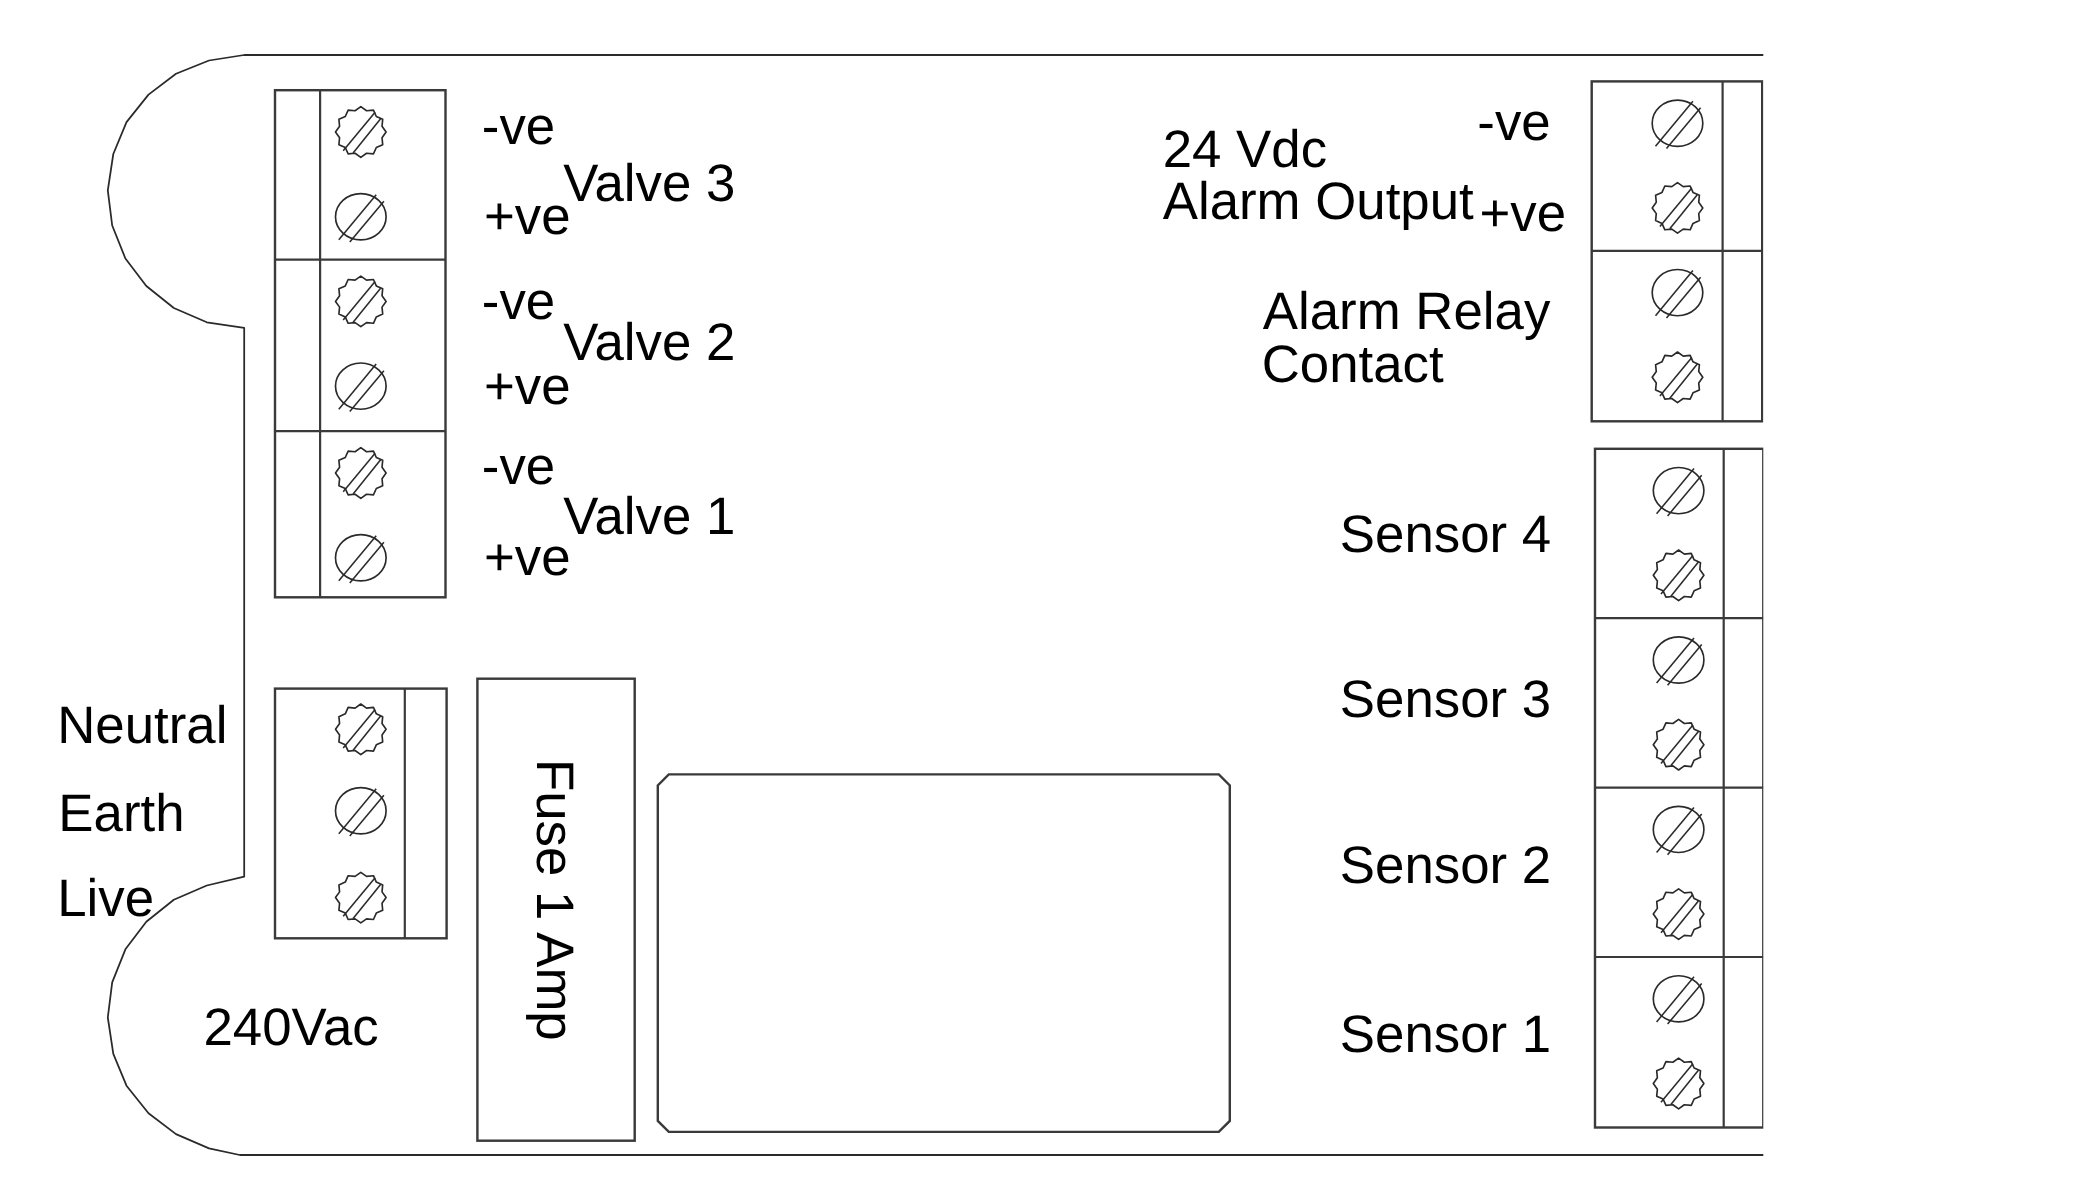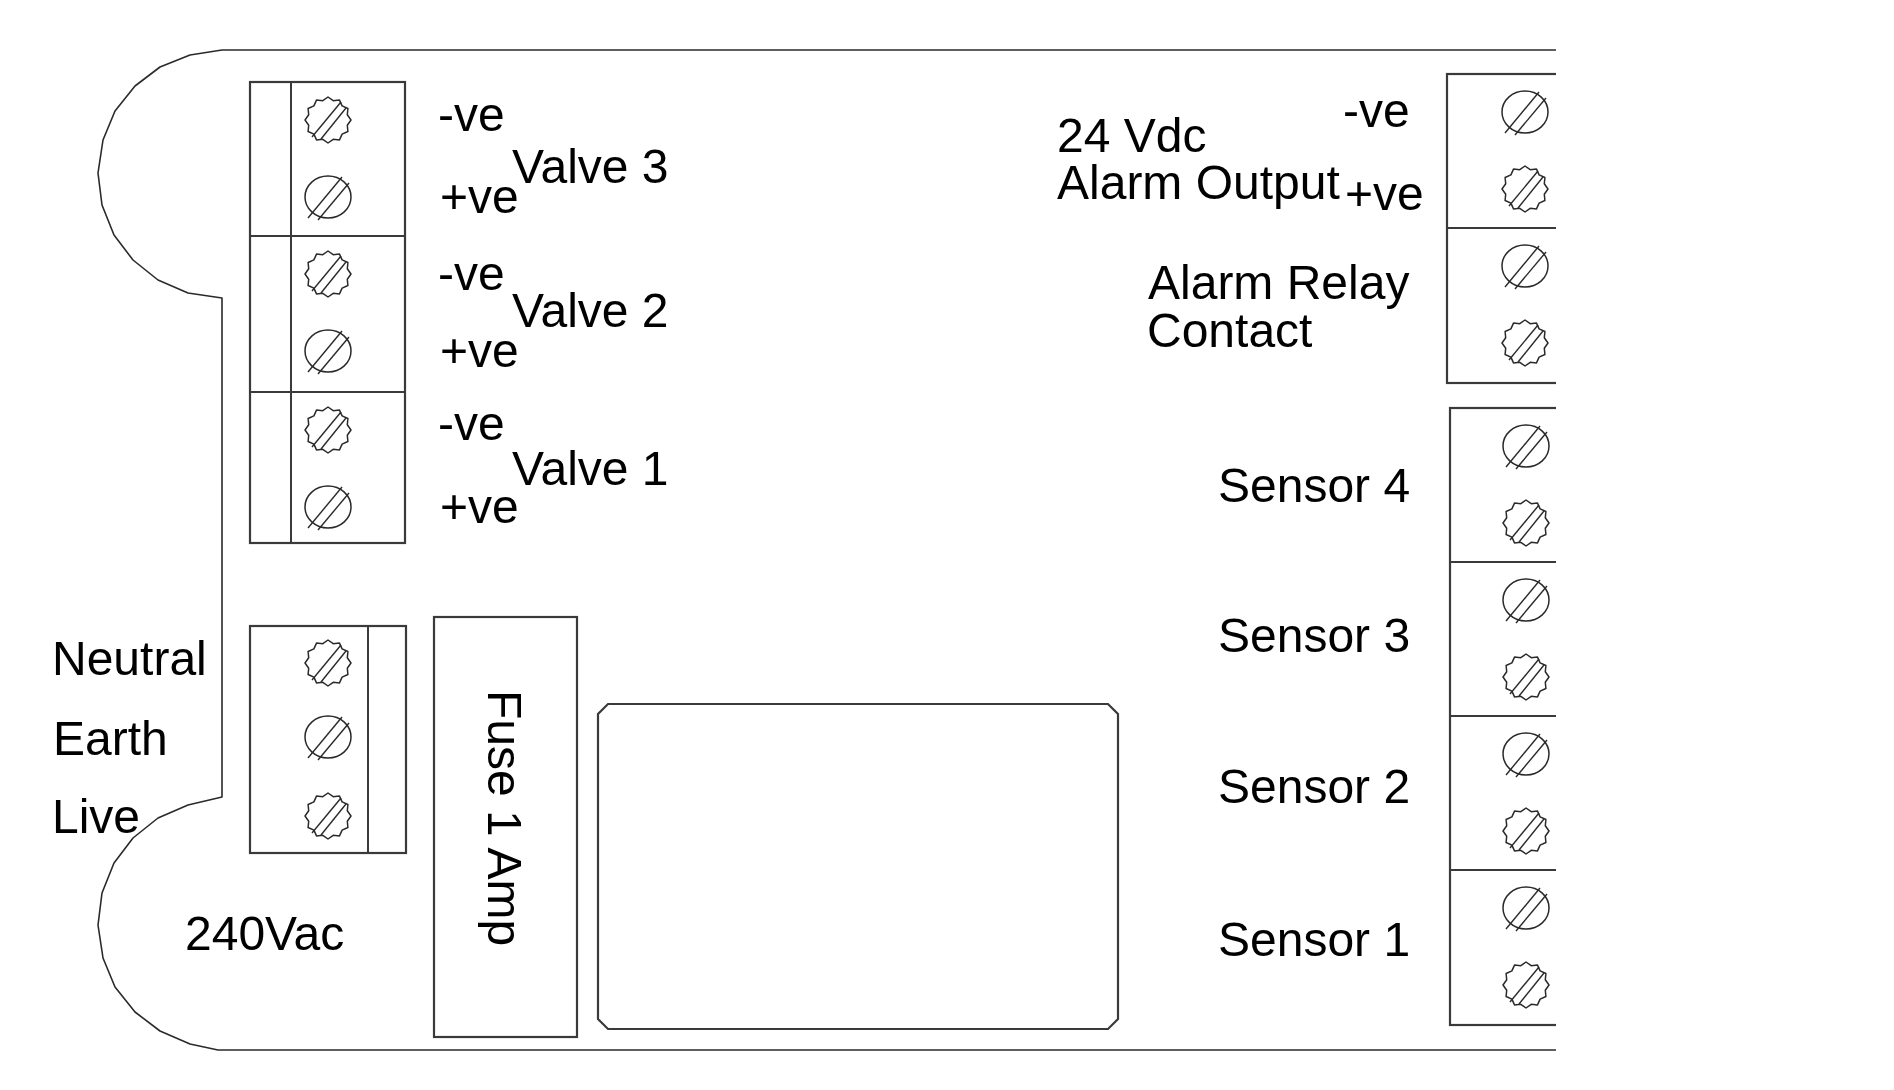--- a/index.html
+++ b/index.html
@@ -3,20 +3,21 @@
 <meta charset="utf-8">
 <style>
   html, body { margin: 0; padding: 0; background: #ffffff; }
   #page {
     position: relative;
     width: 1556px;
     height: 1090px;
     background: #ffffff;
     overflow: hidden;
     font-family: "Liberation Sans", sans-serif;
+    padding-left: 47px;
   }
   #diagram-svg {
     position: absolute;
     left: 0; top: 0;
     width: 1894px; height: 1090px;
   }
   .outline  { fill: none; stroke: #2a2a2a; stroke-width: 1.6px; stroke-linejoin: round; }
   .block    { fill: none; stroke: #3a3a3a; stroke-width: 2.2px; }
   .blockln  { fill: none; stroke: #3a3a3a; stroke-width: 2px; }
   .screw-body { fill: #ffffff; stroke: #2a2a2a; stroke-width: 1.5px; stroke-linejoin: round; }

